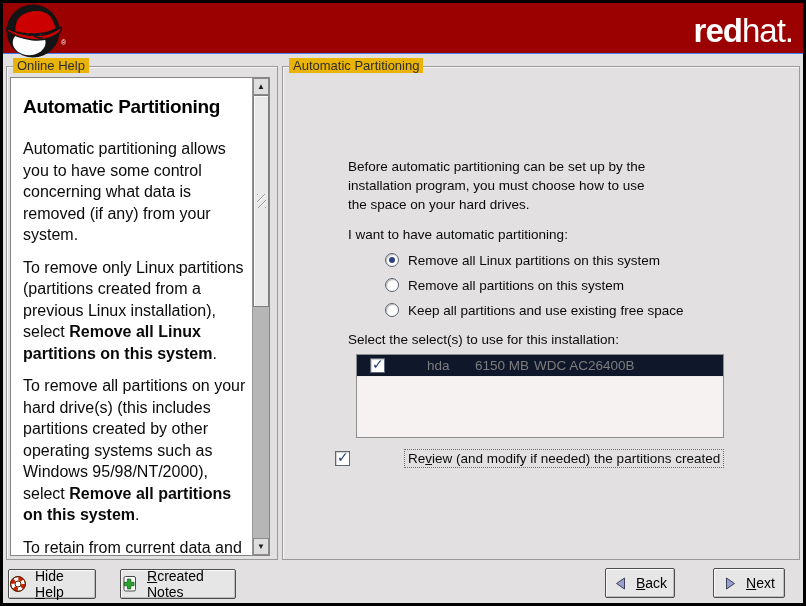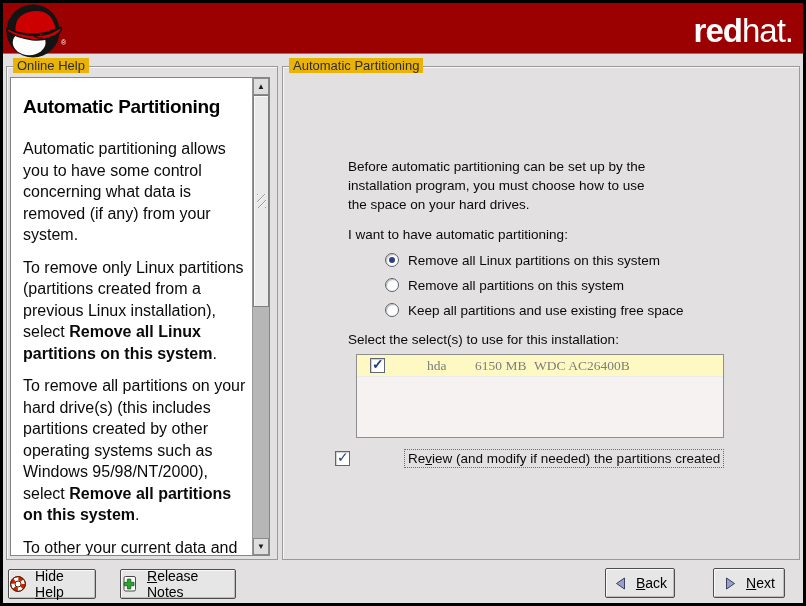--- a/index.html
+++ b/index.html
@@ -79,21 +79,21 @@
   .radio.on::after {
     content:""; position:absolute; left:3px; top:3px; width:6px; height:6px;
     border-radius:50%; background:#2e4183;
   }
   .radio-label { font-size:13.5px; color:#0a0a0a; white-space:nowrap; }
   .drives-label { position:absolute; left:65px; top:265px; font-size:13.5px; color:#0a0a0a; }
   .drive-list {
     position:absolute; left:73px; top:287px; width:368px; height:84px;
     background:#f7f2f2; border:1px solid #8e8e8e;
   }
-  .drive-row { position:relative; height:22px; background:#fef9c3; border-bottom:1px solid #ececec;font-family:Liberation Serif, serif; }
+  .drive-row { position:relative; height:22px; background:#0f172a; border-bottom:1px solid #ececec; }
   .cb {
     width:15px; height:15px; background:#fff; border:1px solid #5f6575;
     position:relative; box-shadow:inset 1px 1px 1px rgba(0,0,0,0.2);
   }
   .cb.on::after {
     content:"\2713"; position:absolute; left:1px; top:-3px;
     color:#27407e; font-weight:bold; font-size:14px;
   }
   .drive-cb { position:absolute; left:13px; top:3px; }
   .drive-cell { position:absolute; top:3px; font-size:13.5px; color:#7d7d7d; white-space:nowrap; }
@@ -153,21 +153,21 @@
 previous Linux installation),
 select </span><b>Remove all Linux
 partitions on this system</b><span>.</span></div>
         <div class="help-p"><span>To remove all partitions on your
 hard drive(s) (this includes
 partitions created by other
 operating systems such as
 Windows 95/98/NT/2000),
 select </span><b>Remove all partitions
 on this system</b><span>.</span></div>
-        <div class="help-p">To other your current data and</div>
+        <div class="help-p">To retain from current data and</div>
       </div>
       <div class="scrollbar">
         <div class="sb-btn sb-up">▲</div>
         <div class="sb-thumb">
             <div class="sb-grip"></div>
           </div>
         <div class="sb-btn sb-down">▼</div>
       </div>
     </div>
   </div>
@@ -224,21 +224,21 @@
     <span><span>Hide </span><span class="u">H</span><span>elp</span></span>
   </div>
 
   <div class="btn btn-release">
     <span class="icon">
       <svg width="18" height="18" viewBox="0 0 18 18">
         <rect x="3" y="1.5" width="11.5" height="14.5" rx="1.5" fill="#fdfdfd" stroke="#4a4a4a" stroke-width="1"></rect>
         <path d="M7 3.5 h3.4 v3.2 h3.2 v3.4 h-3.2 v3.2 H7 v-3.2 H3.8 V6.7 H7 Z" fill="#2fa332" stroke="#14611a" stroke-width="0.8" transform="translate(-0.6,0.6)"></path>
       </svg>
     </span>
-    <span><span></span><span class="u">R</span><span>elease Notes</span></span>
+    <span><span></span><span class="u">R</span><span>created Notes</span></span>
   </div>
 
   <div class="btn btn-back">
     <span class="icon">
       <svg width="15" height="15" viewBox="0 0 15 15">
           <path d="M11.5 2 L3.5 7.5 L11.5 13 Z" fill="#96a0c8" stroke="#3c3f5e" stroke-width="1"></path>
         </svg>
     </span>
     <span><span class="u">B</span><span>ack</span></span>
   </div>

